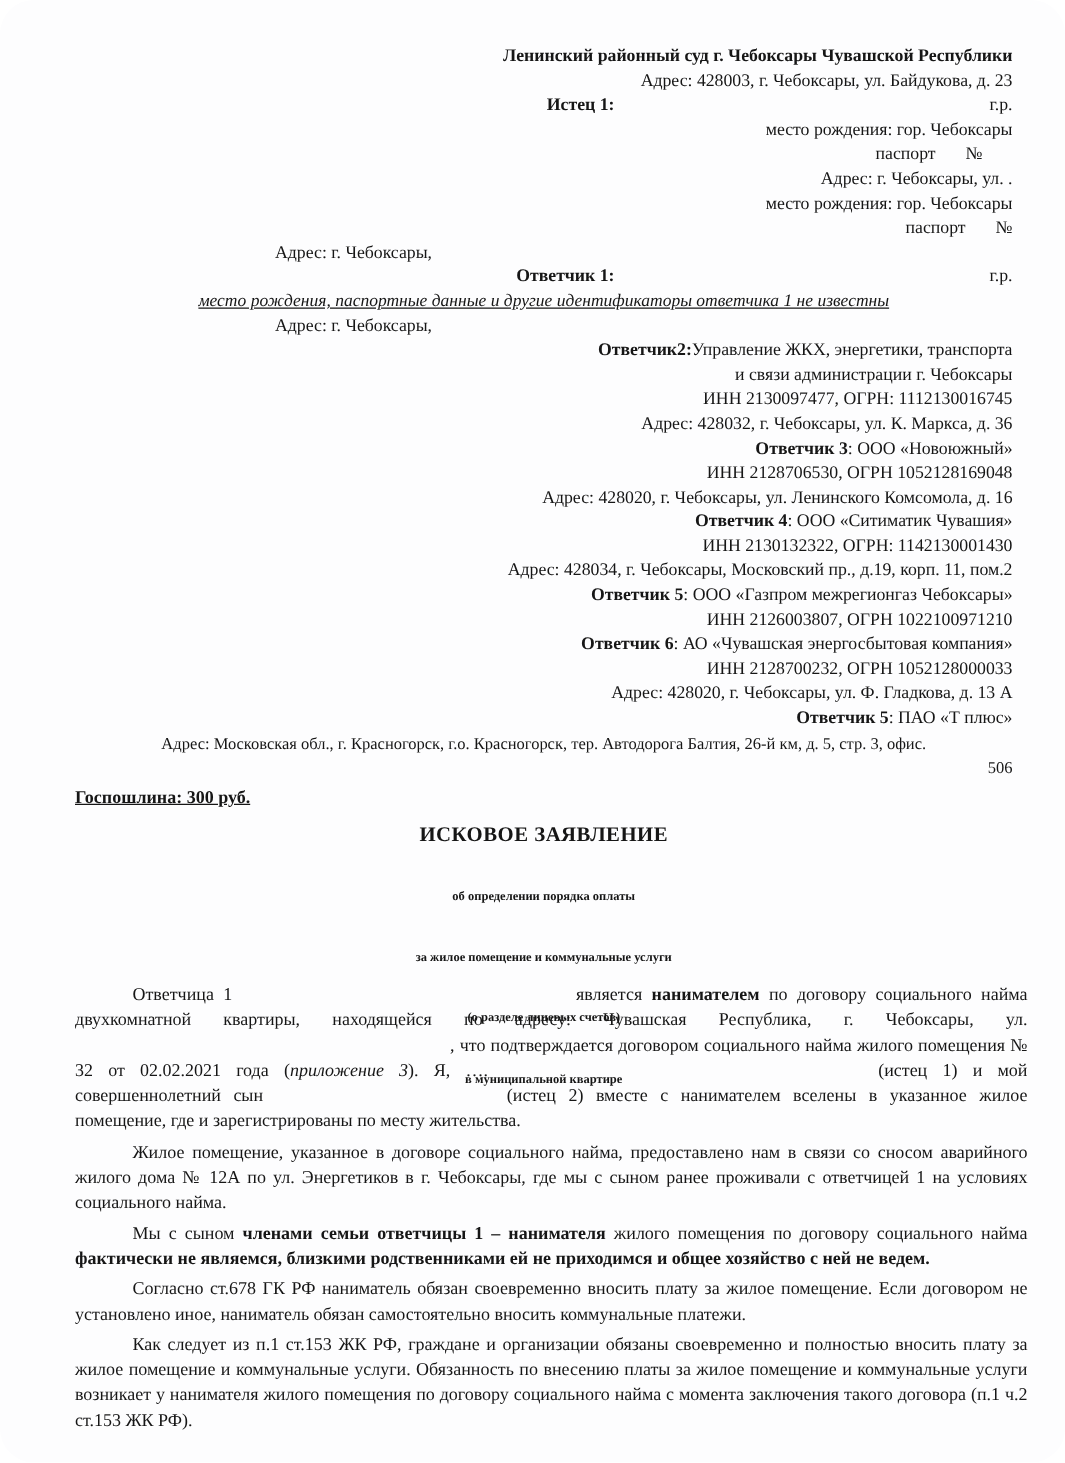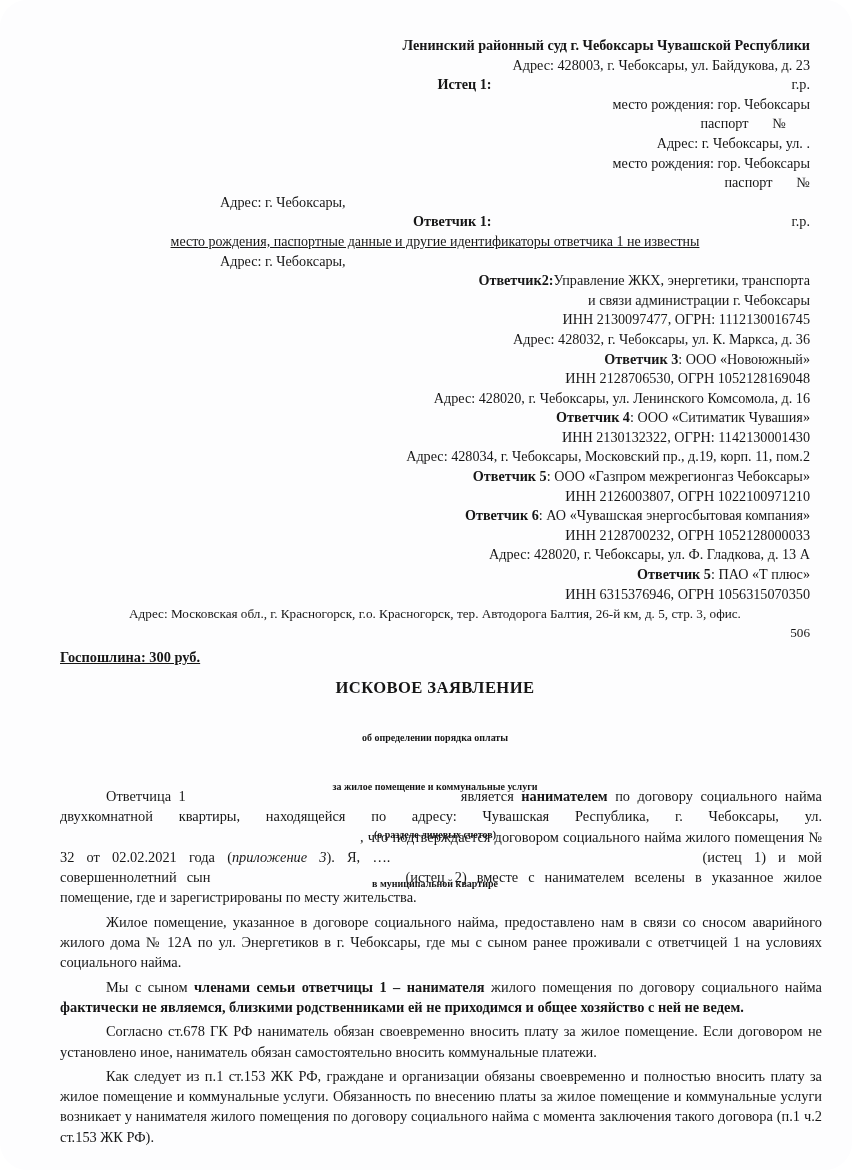--- a/index.html
+++ b/index.html
@@ -32,20 +32,21 @@
   }
   .b { font-weight: bold; }
   .redact {
     display: inline-block;
     vertical-align: middle;
     background: transparent;
   }
   .redact-lg { width: 300px; }
 
   .italic-underline {
+    font-style: italic;
     text-decoration: underline;
     text-align: center;
     font-size: 14px;
     line-height: 19.6px;
     white-space: nowrap;
   }
   .fee {
     text-align: left;
     font-weight: bold;
     font-size: 14.4px;
@@ -59,21 +60,21 @@
     white-space: nowrap;
   }
   .addr-wide-tail {
     text-align: right;
     font-size: 13.2px;
     line-height: 19px;
   }
 
   .title-block {
     position: absolute;
-    top: 676px;
+    top: 656px;
     left: 60px;
     right: 42px;
     text-align: center;
     font-weight: bold;
   }
   .title-main {
     font-size: 16.6px;
     letter-spacing: 0.4px;
     line-height: 24px;
   }
@@ -164,21 +165,20 @@
 
     <div class="hline">
       <span class="b">Ответчик 6</span><span>: АО «Чувашская энергосбытовая компания»</span>
     </div>
     <div class="hline">ИНН 2128700232, ОГРН 1052128000033</div>
     <div class="hline">Адрес: 428020, г. Чебоксары, ул. Ф. Гладкова, д. 13 А</div>
 
     <div class="hline">
       <span class="b">Ответчик 5</span><span>: ПАО «Т плюс»</span>
     </div>
-    <div class="hline">ИНН 6315376946, ОГРН 1056315070350</div>
     <div class="addr-wide">Адрес: Московская обл., г. Красногорск, г.о. Красногорск, тер. Автодорога Балтия, 26-й км, д. 5, стр. 3, офис.</div>
     <div class="addr-wide-tail">506</div>
 
     <div class="fee">Госпошлина: 300 руб.</div>
   </div>
 
   <div class="title-block">
     <div class="title-main">ИСКОВОЕ ЗАЯВЛЕНИЕ</div>
     <div class="title-sub">об определении порядка оплаты</div>
     <div class="title-sub">за жилое помещение и коммунальные услуги</div>

